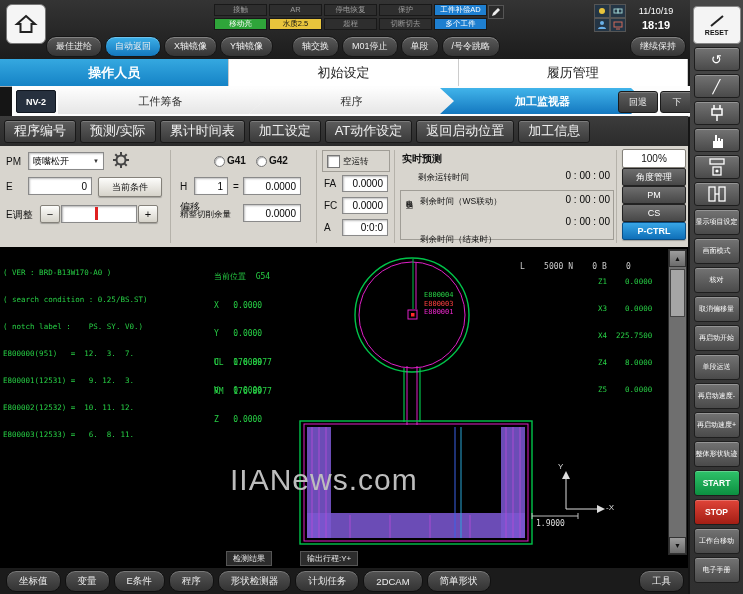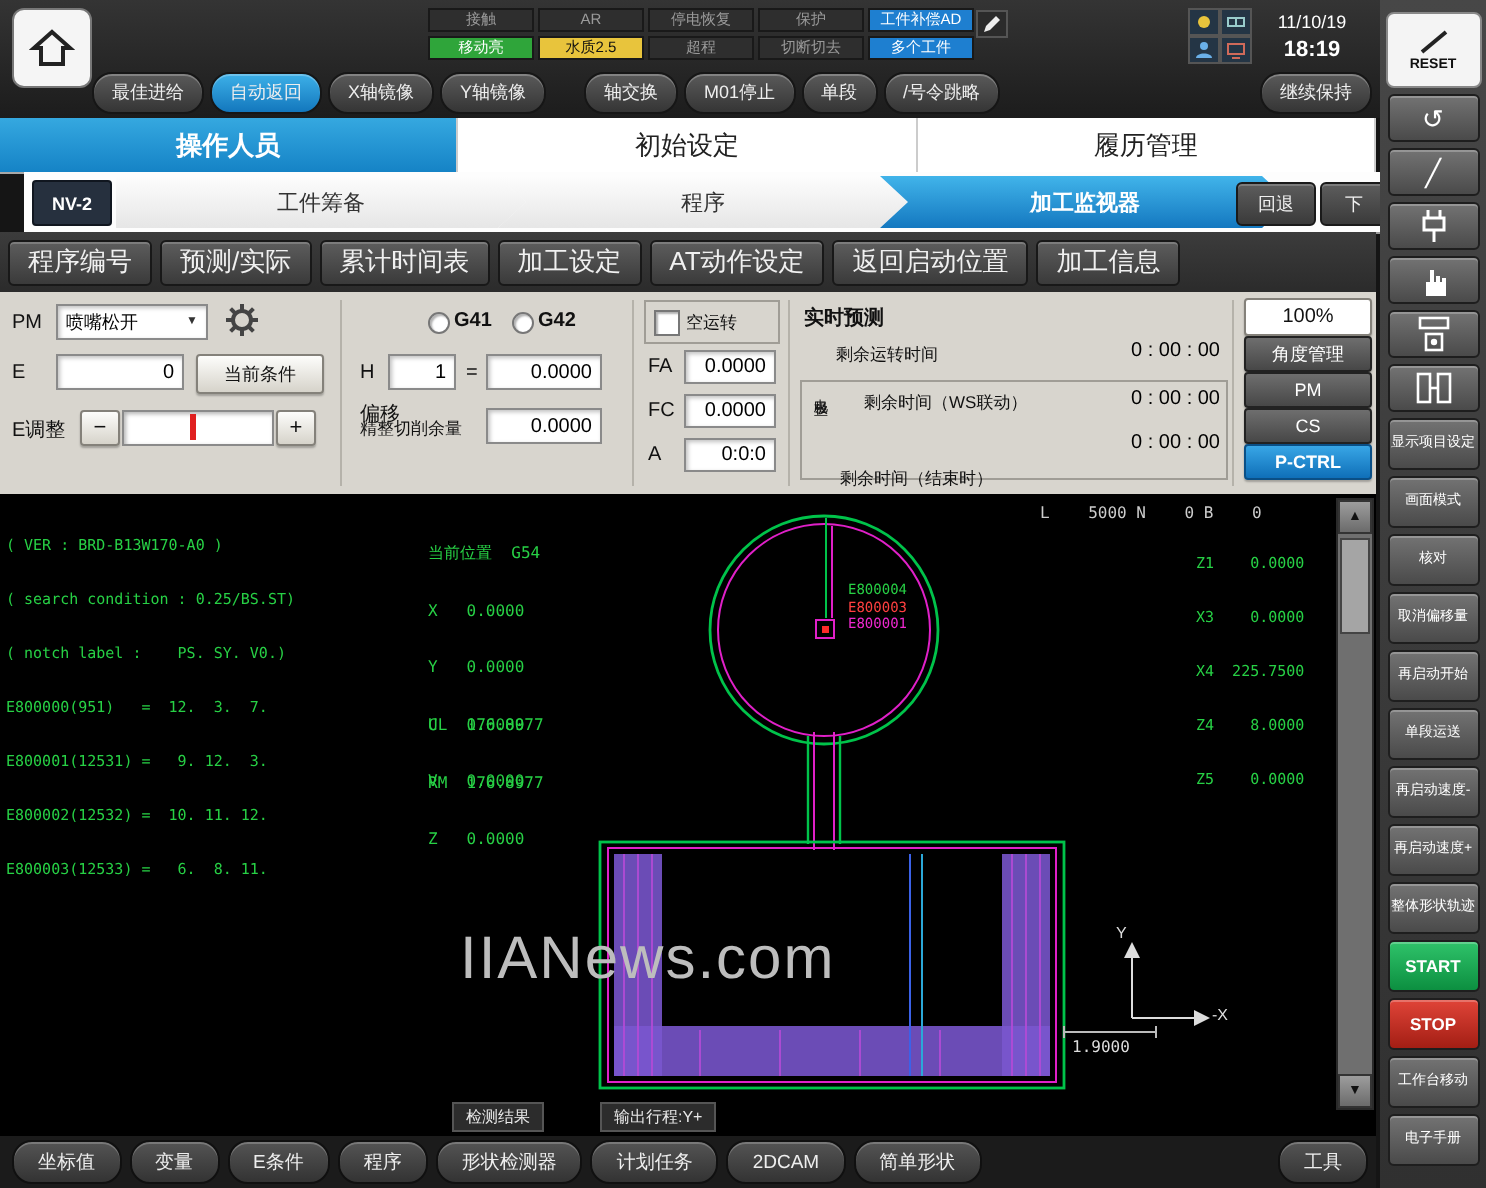--- a/index.html
+++ b/index.html
@@ -54,21 +54,21 @@
   
   .slide-track{position:absolute;background:#fff;border:1px solid #8a8a8a;box-shadow:inset 1px 1px 2px rgba(0,0,0,.3);}
   .slide-tick{position:absolute;width:3px;background:#e02020;}
   
   .gfx{position:absolute;left:0;top:247px;width:688px;height:321px;background:#000;overflow:hidden;}
   .mono{font-family:"DejaVu Sans Mono",monospace;}
   .g-green{color:#27d045;}
   .g-info{position:absolute;left:3px;top:3px;font-size:7.5px;line-height:9px;white-space:pre;}
   .g-pos{position:absolute;left:214px;top:6px;font-size:8px;line-height:9.5px;white-space:pre;}
   .g-clrm{position:absolute;left:214px;top:92px;font-size:8px;line-height:9.5px;white-space:pre;}
-  .g-hdr{position:absolute;left:520px;top:5px;font-size:8px;color:#ccc;white-space:pre;}
+  .g-hdr{position:absolute;left:520px;top:15px;font-size:8px;color:#ccc;white-space:pre;}
   .g-right{position:absolute;left:598px;top:12px;font-size:7.5px;line-height:9px;white-space:pre;}
   .g-elabels{position:absolute;left:424px;top:44px;font-size:7px;line-height:8.5px;}
   .g-detect{position:absolute;top:304px;height:13px;background:#2c2c2c;border:1px solid #555;color:#e8e8e8;font-size:8px;display:flex;align-items:center;padding:0 6px;}
   .watermark{position:absolute;left:230px;top:216px;font-size:30px;color:#bdbdbd;letter-spacing:1px;}
   .gscroll{position:absolute;right:1px;top:2px;width:17px;height:304px;display:flex;flex-direction:column;background:#4a4a4a;border:1px solid #2a2a2a;}
   .gsbtn{height:15px;background:linear-gradient(#9d9d9d,#6b6b6b);color:#111;font-size:7px;display:flex;align-items:center;justify-content:center;border:1px solid #333;}
   .gstrack{flex:1;background:#6f6f6f;position:relative;}
   .gsthumb{position:absolute;left:1px;right:1px;top:2px;height:46px;background:#a5a5a5;border:1px solid #444;}
   .axis-lbl{position:absolute;font-size:8px;color:#ddd;}
   
@@ -240,21 +240,21 @@
     <div class="plabel" style="left:324px;top:54px;">FC</div>
     <div class="pfield" style="left:342px;top:51px;width:46px;height:17px;">0.0000</div>
     <div class="plabel" style="left:324px;top:76px;">A</div>
     <div class="pfield" style="left:342px;top:73px;width:46px;height:17px;">0:0:0</div>
 
     <div class="plabel" style="left:402px;top:6px;font-weight:bold;">实时预测</div>
     <div class="plabel sm" style="left:418px;top:26px;">剩余运转时间</div>
     <div class="tval" style="left:532px;top:24px;width:78px;">0 : 00 : 00</div>
     <div class="groupbox" style="left:400px;top:44px;width:212px;height:48px;"></div>
     <div class="vtext" style="left:404px;top:48px;">电极丝</div>
-    <div class="plabel sm" style="left:432px;top:50px;">剩余时间（WS联动）</div>
+    <div class="plabel sm" style="left:420px;top:50px;">剩余时间（WS联动）</div>
     <div class="tval" style="left:532px;top:48px;width:78px;">0 : 00 : 00</div>
     <div class="plabel sm" style="left:420px;top:88px;">剩余时间（结束时）</div>
     <div class="tval" style="left:532px;top:70px;width:78px;">0 : 00 : 00</div>
 
     <div class="pbtn" style="left:622px;top:3px;width:62px;height:17px;font-size:10px;background:#fff;">100%</div>
     <div class="pbtn dark" style="left:622px;top:22px;width:62px;height:16px;">角度管理</div>
     <div class="pbtn dark" style="left:622px;top:40px;width:62px;height:16px;">PM</div>
     <div class="pbtn dark" style="left:622px;top:58px;width:62px;height:16px;">CS</div>
     <div class="pbtn bluebtn" style="left:622px;top:76px;width:62px;height:16px;">P-CTRL</div>
   </div>

